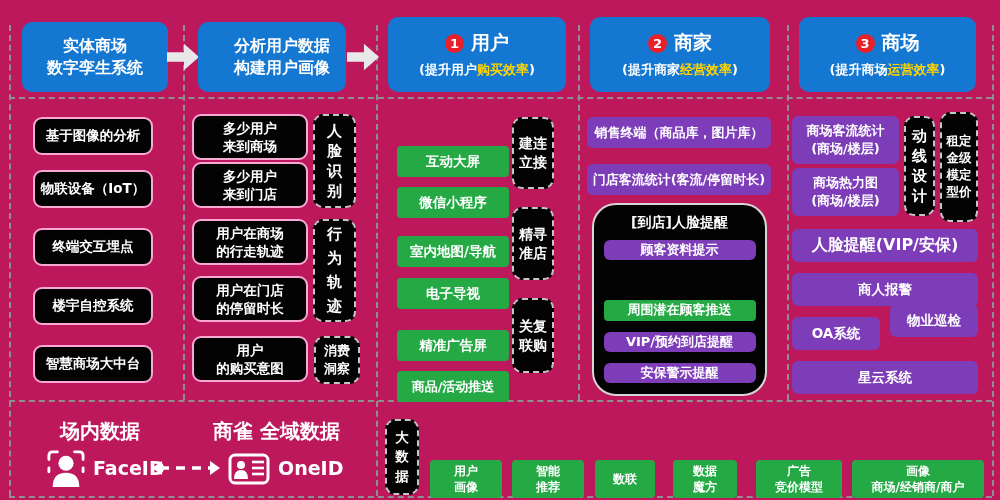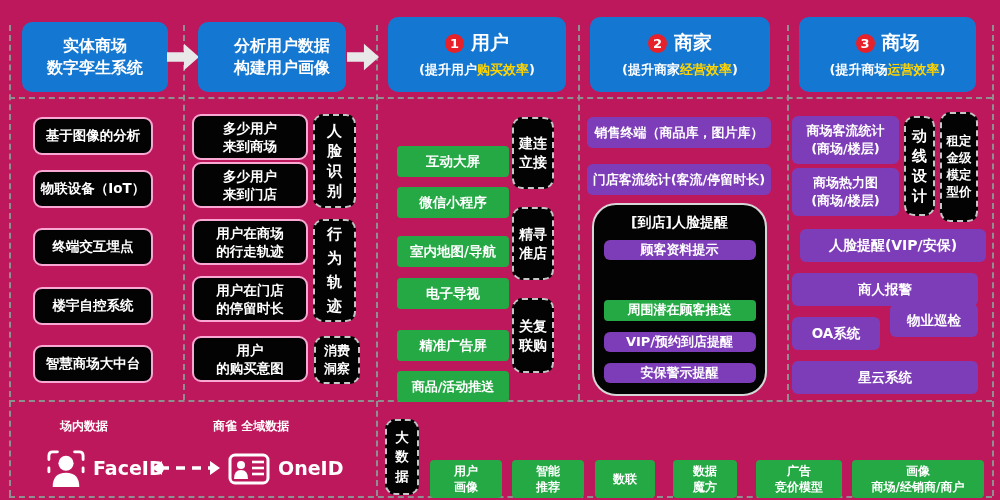--- a/index.html
+++ b/index.html
@@ -22,21 +22,21 @@
   .yl{color:#ffd400;}
   .numcircle{display:inline-flex;align-items:center;justify-content:center;width:19px;height:19px;
              border-radius:50%;background:#e62129;color:#fff;font-size:13px;}
   .vchars{display:flex;flex-direction:column;align-items:center;justify-content:center;
           font-size:15px;font-weight:bold;color:#fff;gap:5px;line-height:1;}
   .vchars2{gap:9px;}
   .grp{border:2px solid #d6d6d6;border-radius:24px;background:#030303;
        display:flex;flex-direction:column;align-items:center;padding-top:9px;box-sizing:border-box;}
   .grp-title{color:#fff;font-weight:bold;font-size:14px;margin-bottom:8px;}
   .grp .box{width:152px;height:29px;margin-bottom:11px;font-size:13px;}
-  .blabel{color:#fff;font-weight:bold;font-size:12px;}
+  .blabel{color:#fff;font-weight:bold;font-size:20px;}
   .idtext{color:#fff;font-weight:bold;font-size:19px;}
 </style>
 </head>
 <body>
 
 <div id="stage">
 
   <div class="abs vline" style="left:9px;top:25px;height:471px;"></div>
   <div class="abs vline" style="left:183px;top:25px;height:375px;"></div>
   <div class="abs vline" style="left:376px;top:25px;height:471px;"></div>
@@ -252,21 +252,21 @@
   </div>
   <div class="abs box dtag two" style="left:940px;top:112px;width:38px;height:110px;font-size:12.5px;">
     <div>
         <span>租定</span>
         <span>金级</span>
         <span>模定</span>
         <span>型价</span>
       </div>
   </div>
 
-  <div class="abs box purple" style="left:792px;top:229px;width:186px;height:33px;font-size:14px;margin-left:8px;">
+  <div class="abs box purple" style="left:792px;top:229px;width:186px;height:33px;font-size:16px;">
       <span>人脸提醒(VIP/安保)</span>
     </div>
   <div class="abs box purple" style="left:792px;top:273px;width:186px;height:33px;font-size:13.5px;">
       <span>商人报警</span>
     </div>
   <div class="abs box purple" style="left:792px;top:317px;width:88px;height:33px;font-size:13.5px;">
       <span>OA系统</span>
     </div>
   <div class="abs box purple" style="left:890px;top:304px;width:88px;height:33px;font-size:13.5px;">
       <span>物业巡检</span>

